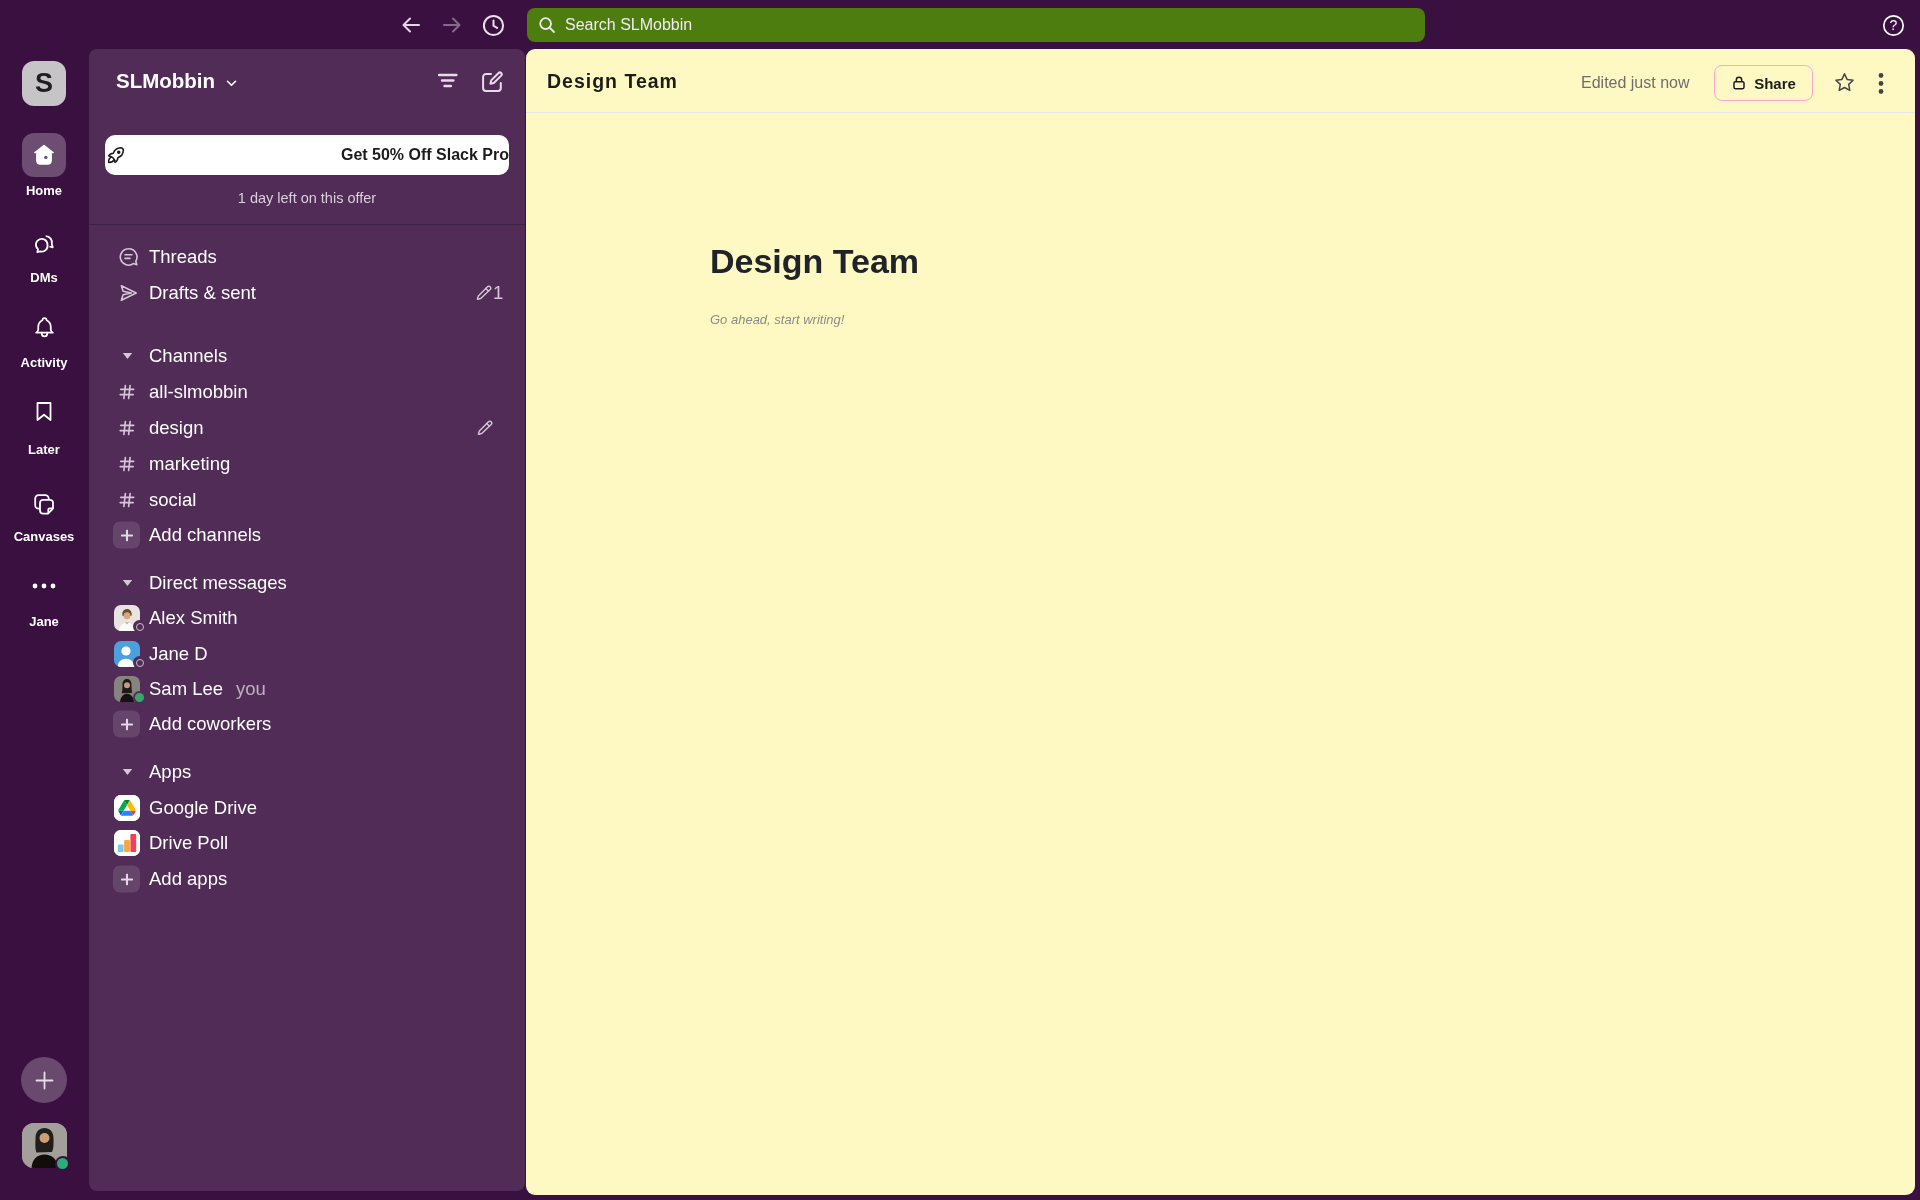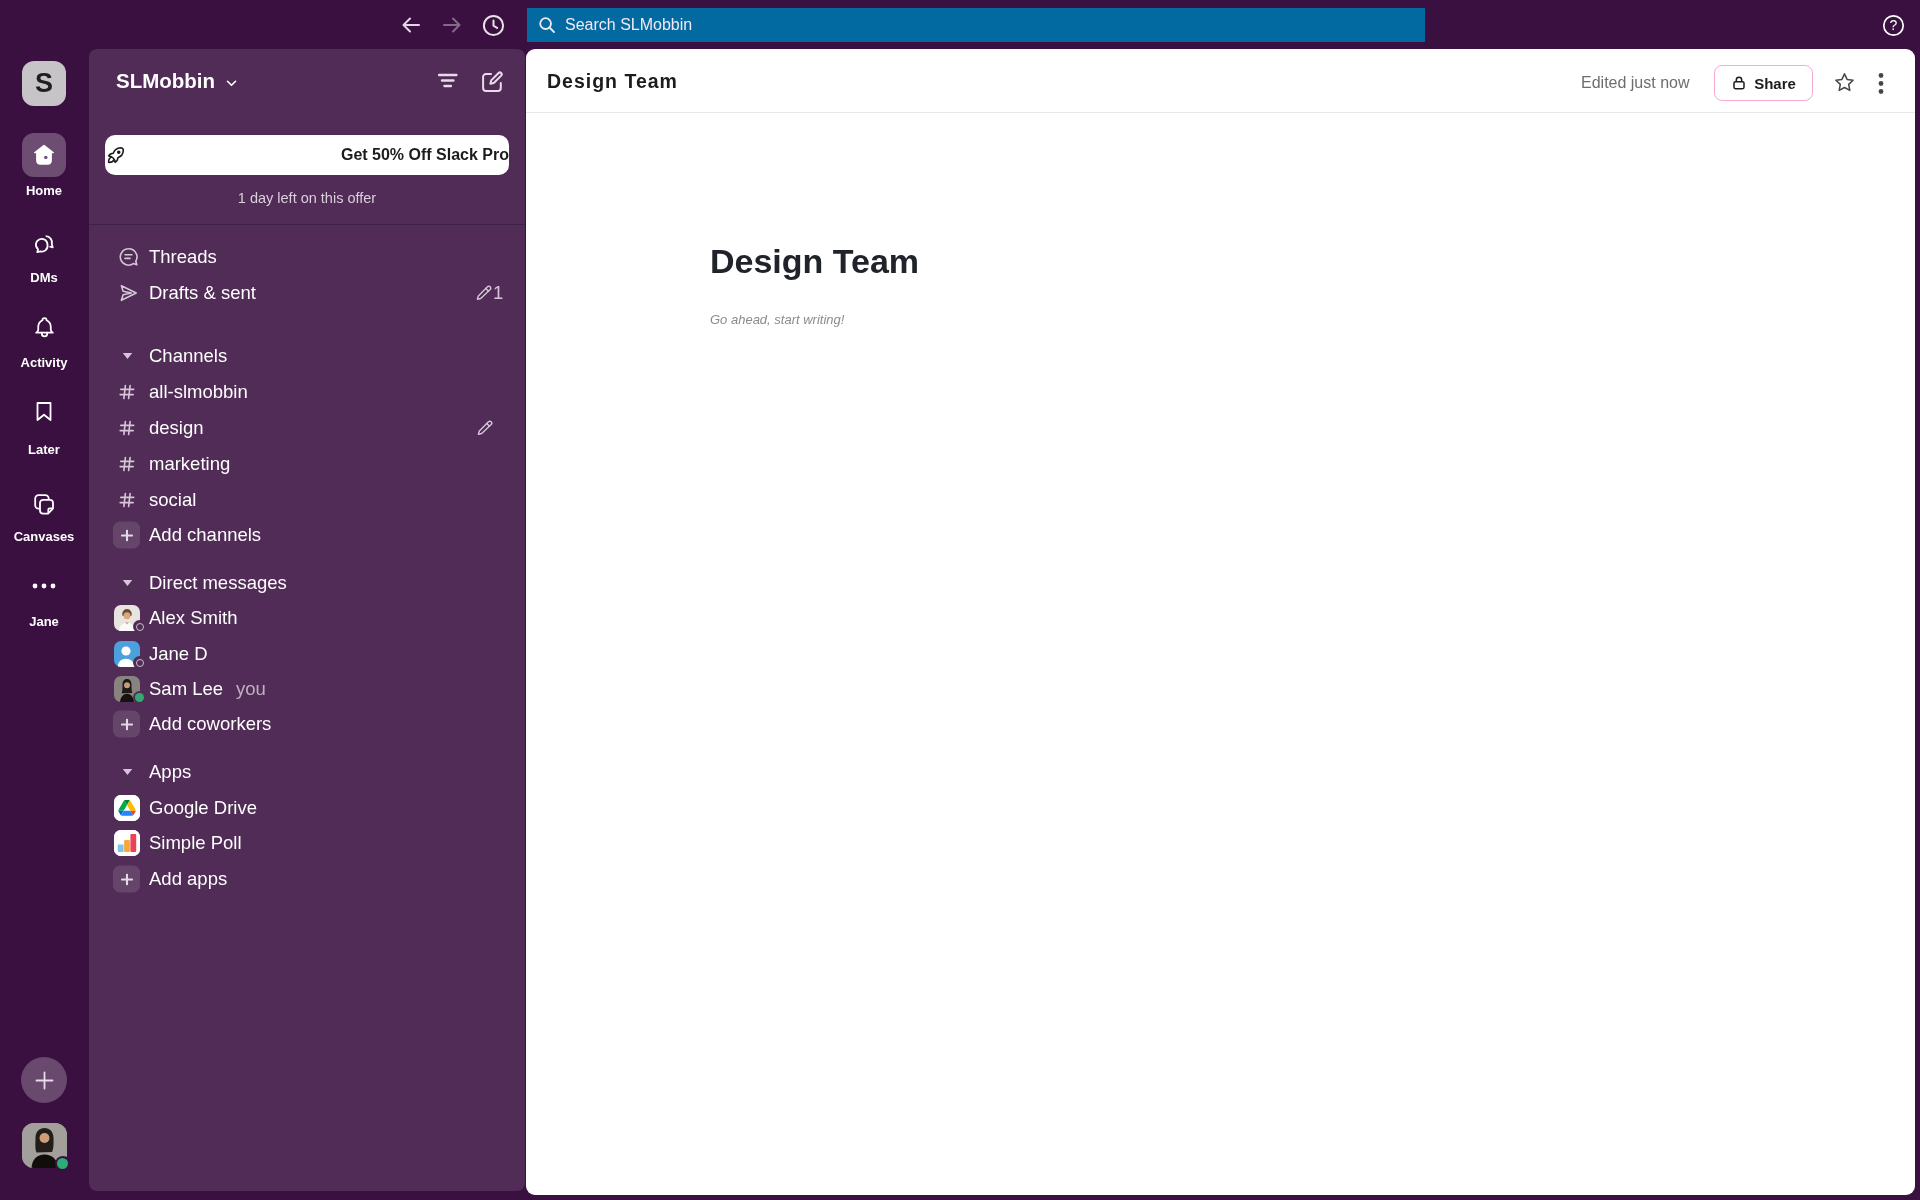--- a/index.html
+++ b/index.html
@@ -2,21 +2,21 @@
 <html><head>
 <meta charset="utf-8">
 <style>
   * { margin:0; padding:0; box-sizing:border-box; }
   html,body { width:1920px; height:1200px; overflow:hidden; }
   body { background:#3a1040; font-family:"Liberation Sans",sans-serif; position:relative; }
   .abs { position:absolute; }
   svg { display:block; }
   
   #sidebar { position:absolute; left:89px; top:49px; width:436px; height:1142px; background:#502c56; border-radius:8px; }
-  #main { position:absolute; left:526px; top:49px; width:1389px; height:1146px; background:#ffffff; border-radius:9px;text-align:right; }
+  #main { position:absolute; left:526px; top:49px; width:1389px; height:1146px; background:#fef9c3; border-radius:9px;text-align:right; }
   
   .raillabel { position:absolute; width:88px; text-align:center; color:#ffffff; font-size:13px; font-weight:bold; }
   .railbtn { position:absolute; left:22px; width:44px; height:44px; border-radius:12px; display:flex; align-items:center; justify-content:center; }
   
   .row { position:absolute; left:0; width:436px; height:36px; }
   .rowtxt { position:absolute; left:60px; top:50%; transform:translateY(-50%); font-size:18.5px; color:#ffffff; white-space:nowrap; }
   .rowico { position:absolute; left:29px; top:50%; transform:translateY(-50%); }
   .ptile { position:absolute; left:24px; top:50%; transform:translateY(-50%); width:27px; height:27px; border-radius:7px; background:rgba(255,255,255,0.12); display:flex; align-items:center; justify-content:center; }
   .avatar { position:absolute; left:25px; top:50%; transform:translateY(-50%); width:26px; height:26px; border-radius:7px; overflow:hidden; }
 </style>
@@ -34,21 +34,21 @@
       <path d="M4 12h15"></path>
       <path d="M13 5.5 19.5 12 13 18.5"></path>
     </svg>
 </div>
 <div class="abs" style="left:482px; top:14px;">
   <svg width="23" height="23" viewBox="0 0 23 23" fill="none" stroke="#e9e0ea" stroke-width="2" stroke-linecap="round">
       <circle cx="11.5" cy="11.5" r="9.6"></circle>
       <path d="M11.5 6.6v5.2l3.6 2.1"></path>
     </svg>
 </div>
-<div class="abs" style="left:527px; top:8px; width:898px; height:34px; background:#0369a1; border-radius:0;">
+<div class="abs" style="left:527px; top:8px; width:898px; height:34px; background:#4d7c0f; border-radius:8px;">
   <svg class="abs" style="left:11px; top:8px;" width="18" height="18" viewBox="0 0 18 18" fill="none" stroke="#efe8f0" stroke-width="1.8" stroke-linecap="round">
       <circle cx="7.6" cy="7.6" r="5.4"></circle>
       <path d="m12 12 4 4"></path>
     </svg>
   <div class="abs" style="left:38px; top:8px; font-size:16px; color:#f1eaf2;">Search SLMobbin</div>
 </div>
 <div class="abs" style="left:1882px; top:14px;">
   <svg width="23" height="23" viewBox="0 0 23 23" fill="none">
       <circle cx="11.5" cy="11.5" r="9.7" stroke="#ffffff" stroke-width="1.7"></circle>
       <text x="11.5" y="16.4" text-anchor="middle" font-family="Liberation Sans" font-size="14" fill="#ffffff">?</text>
@@ -286,21 +286,21 @@
   </div>
   <div class="row" style="top:776px;">
     <div class="avatar" style="background:#ffffff;">
         <svg width="26" height="26" viewBox="0 0 26 26">
           <rect width="26" height="26" fill="#ffffff"></rect>
           <rect x="3.8" y="14.5" width="5.8" height="7.5" rx="1" fill="#79c7ef"></rect>
           <rect x="10.1" y="10" width="5.8" height="12" rx="1" fill="#f5a83b"></rect>
           <rect x="16.4" y="4" width="5.8" height="18" rx="1" fill="#ee4155"></rect>
         </svg>
       </div>
-    <div class="rowtxt">Simple Poll</div>
+    <div class="rowtxt">Drive Poll</div>
   </div>
   <div class="row" style="top:812px;">
     <div class="ptile">
         <svg width="12" height="12" viewBox="0 0 12 12" stroke="#e3d8e5" stroke-width="2.1" stroke-linecap="round">
           <path d="M6 1v10M1 6h10"></path>
         </svg>
       </div>
     <div class="rowtxt">Add apps</div>
   </div>
 

